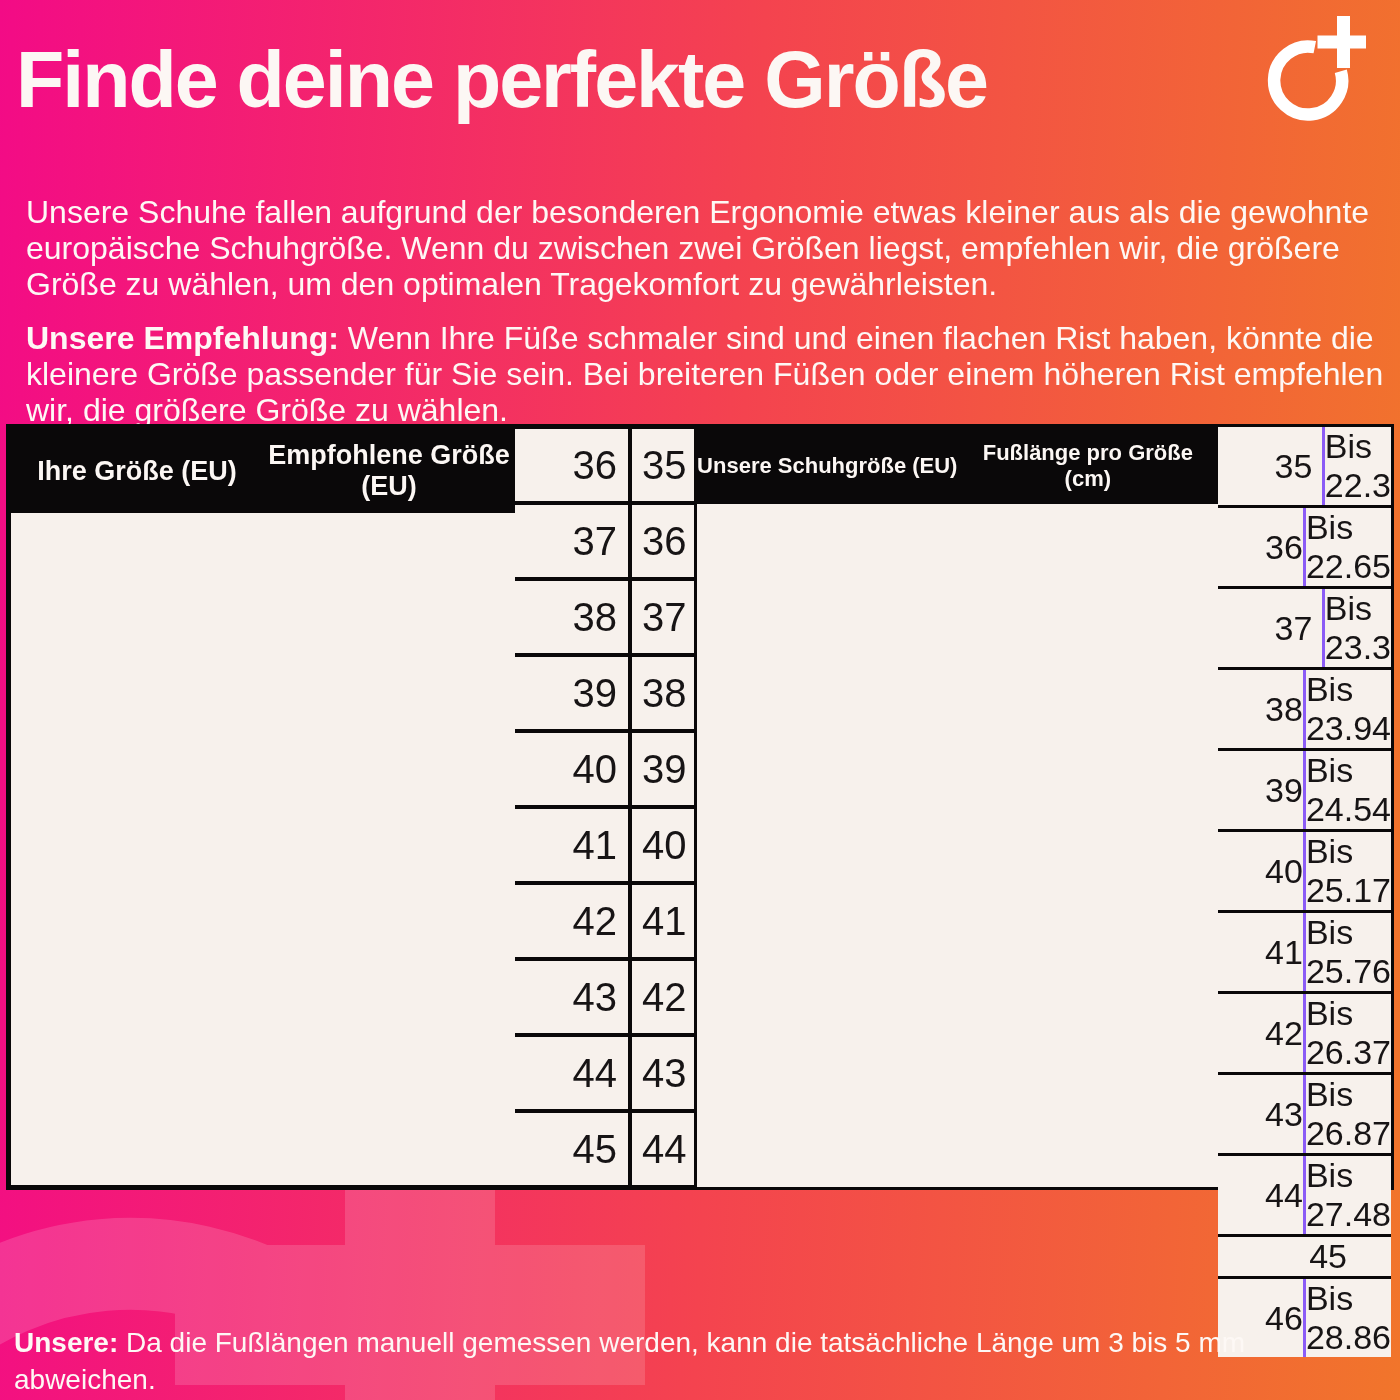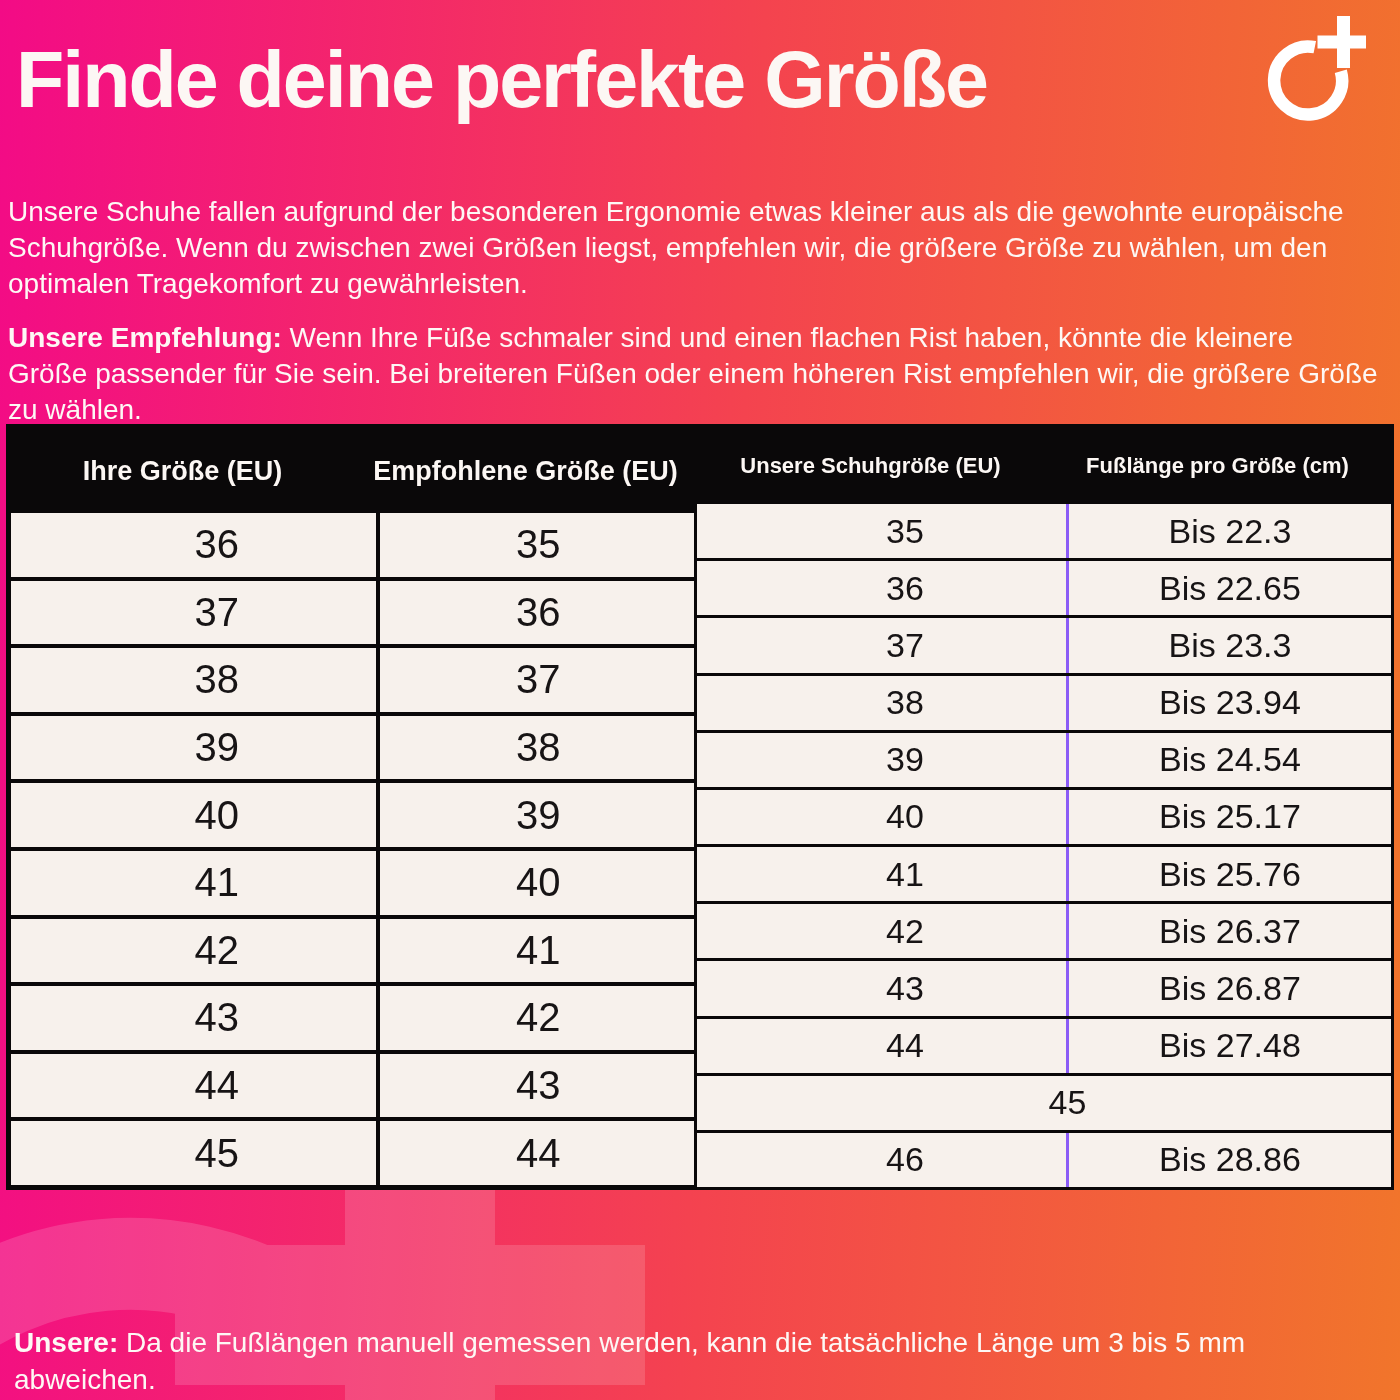--- a/index.html
+++ b/index.html
@@ -11,26 +11,26 @@
     font-family:"Liberation Sans", sans-serif;
     color:#FDF8F5;
   }
   .watermark{position:absolute;left:0;top:1190px;width:760px;height:210px;pointer-events:none;}
   .page-title{
     position:absolute;left:16px;top:34px;width:1250px;
     font-size:79px;font-weight:700;letter-spacing:-2px;
     color:#FCF7F4;white-space:nowrap;
   }
   .brand-logo{position:absolute;right:34px;top:12px;width:100px;height:114px;}
-  .para{position:absolute;left:8px;width:1372px;font-size:28px;line-height:36px;font-weight:400;color:#FDF8F5;margin-top:36px;}
+  .para{position:absolute;left:26px;width:1372px;font-size:32px;line-height:36px;font-weight:400;color:#FDF8F5;margin-top:36px;}
   .para b{font-weight:700;}
   .intro{top:158px;}
   .recommendation{top:284px;}
   .tables{position:absolute;left:6px;top:424px;width:1388px;height:766px;}
-  .table{position:absolute;top:0;bottom:0;display:flex;flex-direction:column;background:var(--cell-bg,#F7F1EC);}
+  .table{position:absolute;top:0;bottom:0;display:flex;background:var(--cell-bg,#F7F1EC);}
   .table-left{left:0;width:686px;border:5px solid #0A0809;}
   .table-right{right:0;width:694px;border:3px solid #0A0809;}
   .thead{display:flex;background:var(--header-bg,#0A0809);color:#FCF7F4;font-weight:700;}
   .table-left .thead{height:84px;font-size:27px;}
   .table-right .thead{height:77px;font-size:22px;justify-content:center;}
   .thcell{flex:1;display:flex;align-items:center;justify-content:center;text-align:center;}
   .tbody{flex:1;display:flex;flex-direction:column;}
   .trow{flex:1;display:flex;background:var(--cell-bg,#F7F1EC);color:#171415;padding-left:47px;}
   .table-left .trow{border-top:4px solid #0A0809;font-size:40px;}
   .table-right .trow{border-top:3px solid #0A0809;font-size:34px;}

